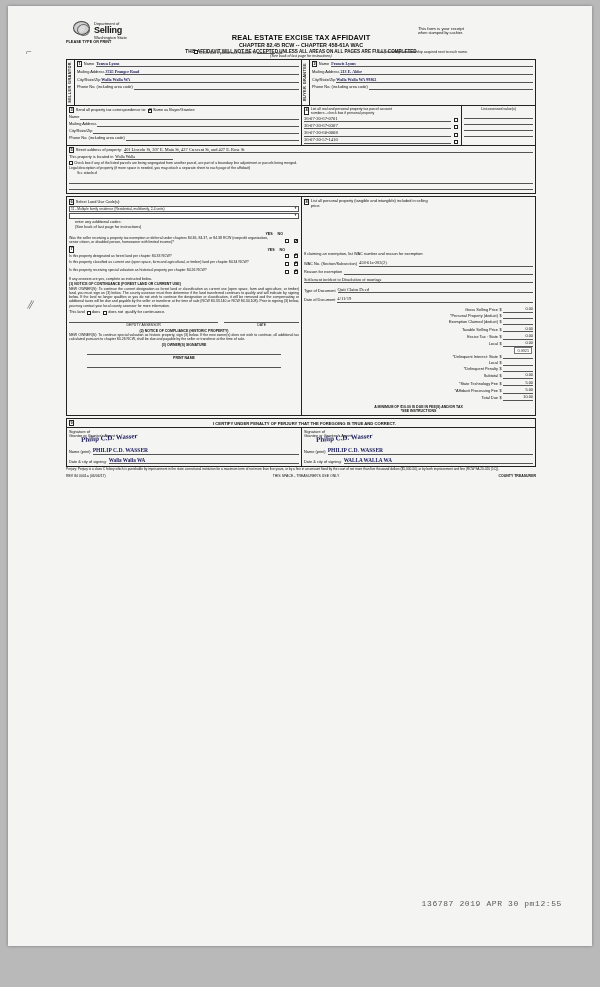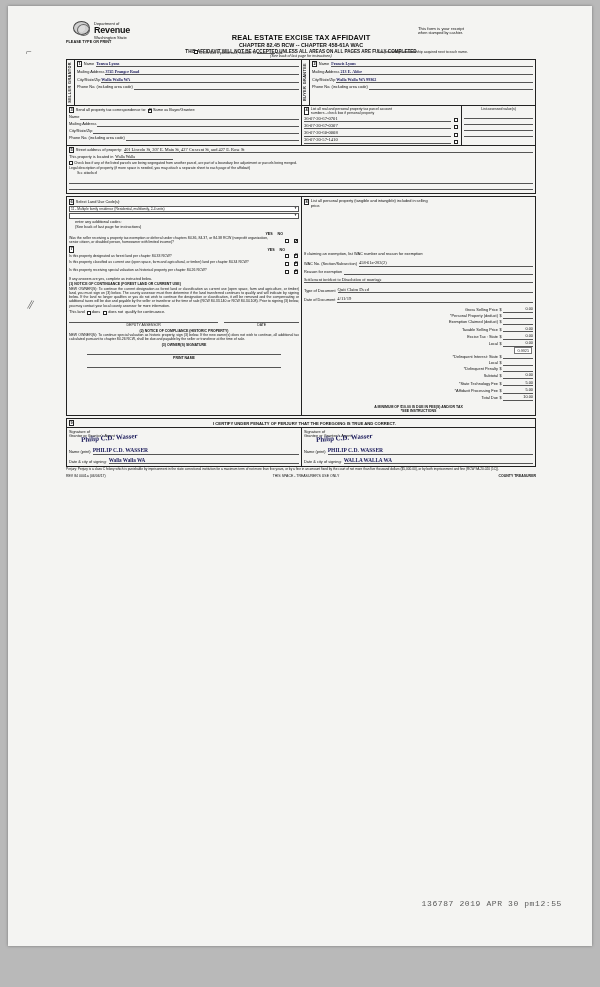--- a/index.html
+++ b/index.html
@@ -162,21 +162,21 @@
 <body>
 
 <div class="page">
 
   <div class="form">
 
     <div class="hdr">
       <div class="seal"></div>
       <div class="dor">
         <div class="d1">Department of</div>
-        <div class="d2">Revenue</div>
+        <div class="d2">Selling</div>
         <div class="d3">Washington State</div>
       </div>
       <div class="receipt">
         <div class="r1">This form is your receipt</div>
         <div class="r2">when stamped by cashier.</div>
       </div>
       <div style="position:absolute;left:96px;top:13px;width:278px;">
         <div class="title">REAL ESTATE EXCISE TAX AFFIDAVIT</div>
         <div class="subtitle">CHAPTER 82.45 RCW -- CHAPTER 458-61A WAC</div>
         <div class="bold-line">THIS AFFIDAVIT WILL NOT BE ACCEPTED UNLESS ALL AREAS ON ALL PAGES ARE FULLY COMPLETED</div>

